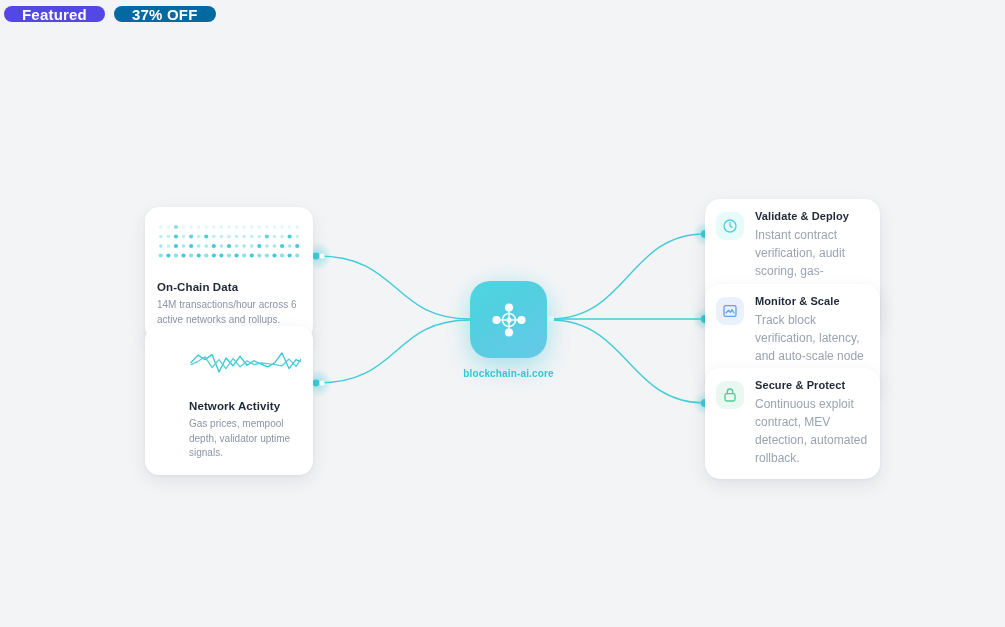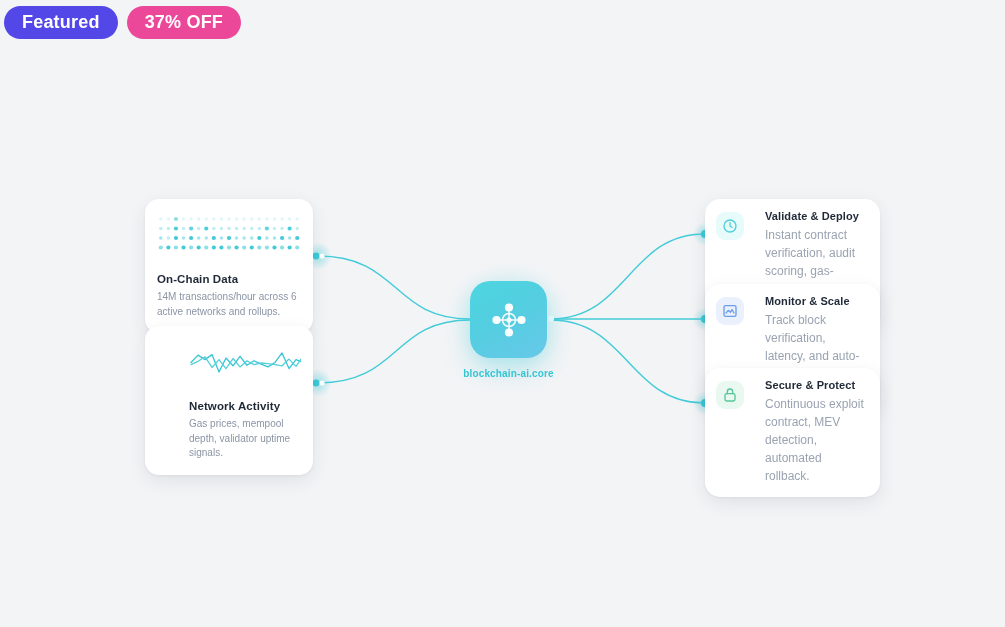--- a/index.html
+++ b/index.html
@@ -18,27 +18,27 @@
   
   #badge-row {
     position: absolute;
     top: 6px;
     left: 4px;
     display: flex;
     gap: 9px;
     z-index: 40;
   }
   .badge {
-    height: 33px;
+    height: 16px;
     display: flex;
     align-items: center;
     padding: 0 18px;
     border-radius: 999px;
     color: #ffffff;
-    font-size: 18px;
+    font-size: 15px;
     font-weight: bold;
     letter-spacing: .2px;
     white-space: nowrap;
     box-sizing: border-box;
   }
 
   
   #stage {
     position: absolute;
     left: 0;
@@ -60,21 +60,21 @@
   .lcard {
     position: absolute;
     width: 168px;
     background: #ffffff;
     border-radius: 14px;
     box-shadow: 0 6px 18px rgba(31, 41, 55, .09), 0 1px 3px rgba(31,41,55,.05);
     z-index: 10;
     box-sizing: border-box;
     padding: 12px 12px 14px 12px;
   }
-  #card-onchain { left: 145px; top: 199px; }
+  #card-onchain { left: 145px; top: 207px; }
   #card-network { left: 145px; top: 326px; padding-left: 44px; }
 
   .viz {
     height: 44px;
     margin: 4px 0 14px 0;
     position: relative;
     overflow: hidden;
   }
   .dotgrid { display: block; }
   .lcard-title {
@@ -95,21 +95,21 @@
     position: absolute;
     left: 705px;
     width: 175px;
     background: #ffffff;
     border-radius: 15px;
     box-shadow: 0 6px 18px rgba(31, 41, 55, .09), 0 1px 3px rgba(31,41,55,.05);
     z-index: 10;
     box-sizing: border-box;
     padding: 11px 12px 12px 11px;
     display: flex;
-    gap: 21px;
+    gap: 11px;
   }
   #card-validate { top: 199px; }
   #card-monitor  { top: 284px; }
   #card-secure   { top: 368px; }
 
   .rc-icon {
     width: 28px;
     height: 28px;
     border-radius: 9px;
     flex: 0 0 28px;
@@ -168,21 +168,21 @@
     color: #35c5d4;
     letter-spacing: .15px;
     z-index: 12;
   }
 </style>
 </head>
 <body>
 
 <div id="badge-row">
     <div class="badge" style="background: rgb(83, 71, 232);">Featured</div>
-    <div class="badge" style="background: #ec4899;">37% OFF</div>
+    <div class="badge" style="background: #0369a1;">37% OFF</div>
   </div>
 
 <div id="stage">
 
   <svg id="wires" viewBox="0 0 1005 627">
     <defs>
       <filter id="wireGlow" x="-60%" y="-60%" width="220%" height="220%">
         <feGaussianBlur stdDeviation="3" result="b"></feGaussianBlur>
         <feMerge>
             <feMergeNode in="b"></feMergeNode>

